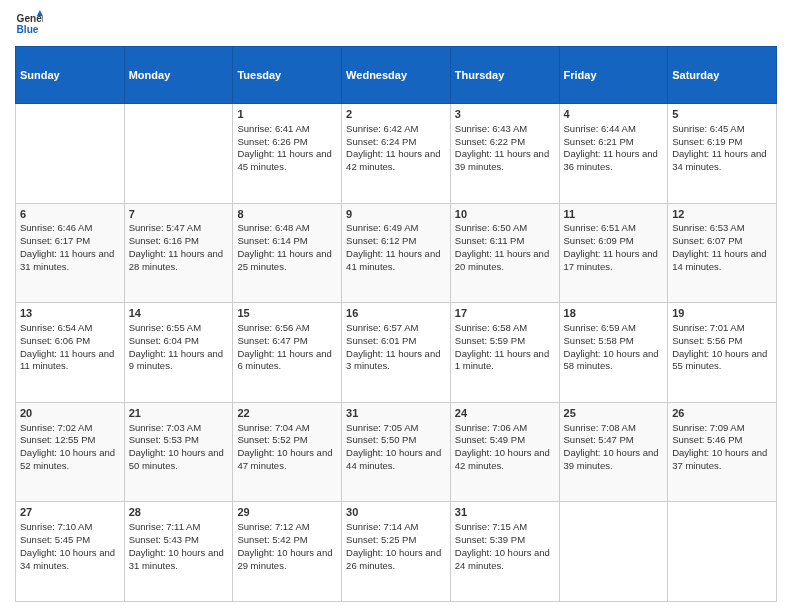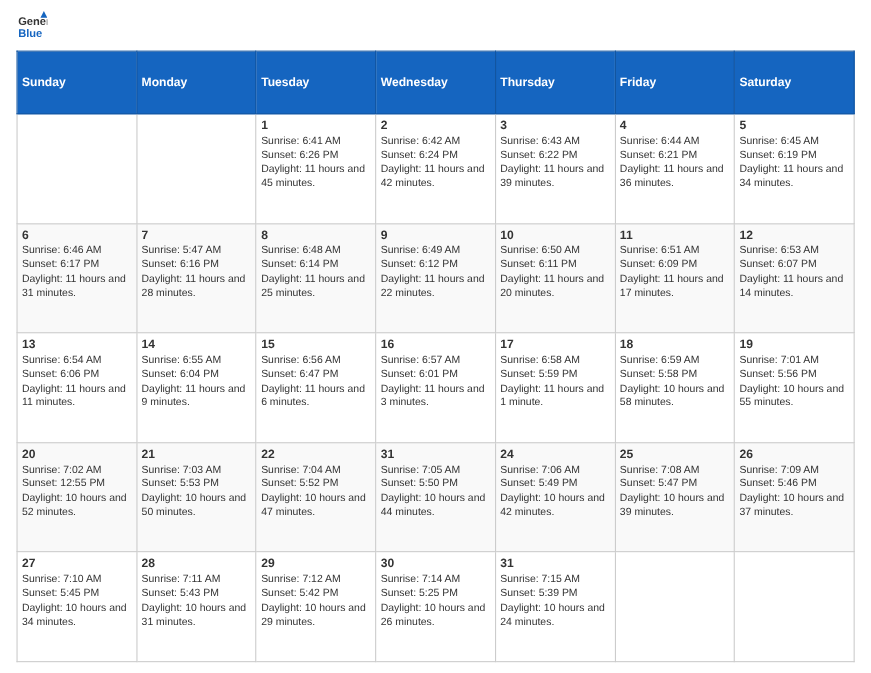--- a/index.html
+++ b/index.html
@@ -139,21 +139,21 @@
           <td>
             <div class="cell-content"><span class="day-num">6</span><span>Sunrise: 6:46 AM</span><br><span>Sunset: 6:17 PM</span><br><span>Daylight: 11 hours and 31 minutes.</span><br></div>
           </td>
           <td>
             <div class="cell-content"><span class="day-num">7</span><span>Sunrise: 5:47 AM</span><br><span>Sunset: 6:16 PM</span><br><span>Daylight: 11 hours and 28 minutes.</span><br></div>
           </td>
           <td>
             <div class="cell-content"><span class="day-num">8</span><span>Sunrise: 6:48 AM</span><br><span>Sunset: 6:14 PM</span><br><span>Daylight: 11 hours and 25 minutes.</span><br></div>
           </td>
           <td>
-            <div class="cell-content"><span class="day-num">9</span><span>Sunrise: 6:49 AM</span><br><span>Sunset: 6:12 PM</span><br><span>Daylight: 11 hours and 22 minutes.</span><br></div>
+            <div class="cell-content"><span class="day-num">9</span><span>Sunrise: 6:49 AM</span><br><span>Sunset: 6:12 PM</span><br><span>Daylight: 11 hours and 41 minutes.</span><br></div>
           </td>
           <td>
             <div class="cell-content"><span class="day-num">10</span><span>Sunrise: 6:50 AM</span><br><span>Sunset: 6:11 PM</span><br><span>Daylight: 11 hours and 20 minutes.</span><br></div>
           </td>
           <td>
             <div class="cell-content"><span class="day-num">11</span><span>Sunrise: 6:51 AM</span><br><span>Sunset: 6:09 PM</span><br><span>Daylight: 11 hours and 17 minutes.</span><br></div>
           </td>
           <td>
             <div class="cell-content"><span class="day-num">12</span><span>Sunrise: 6:53 AM</span><br><span>Sunset: 6:07 PM</span><br><span>Daylight: 11 hours and 14 minutes.</span><br></div>
           </td>

